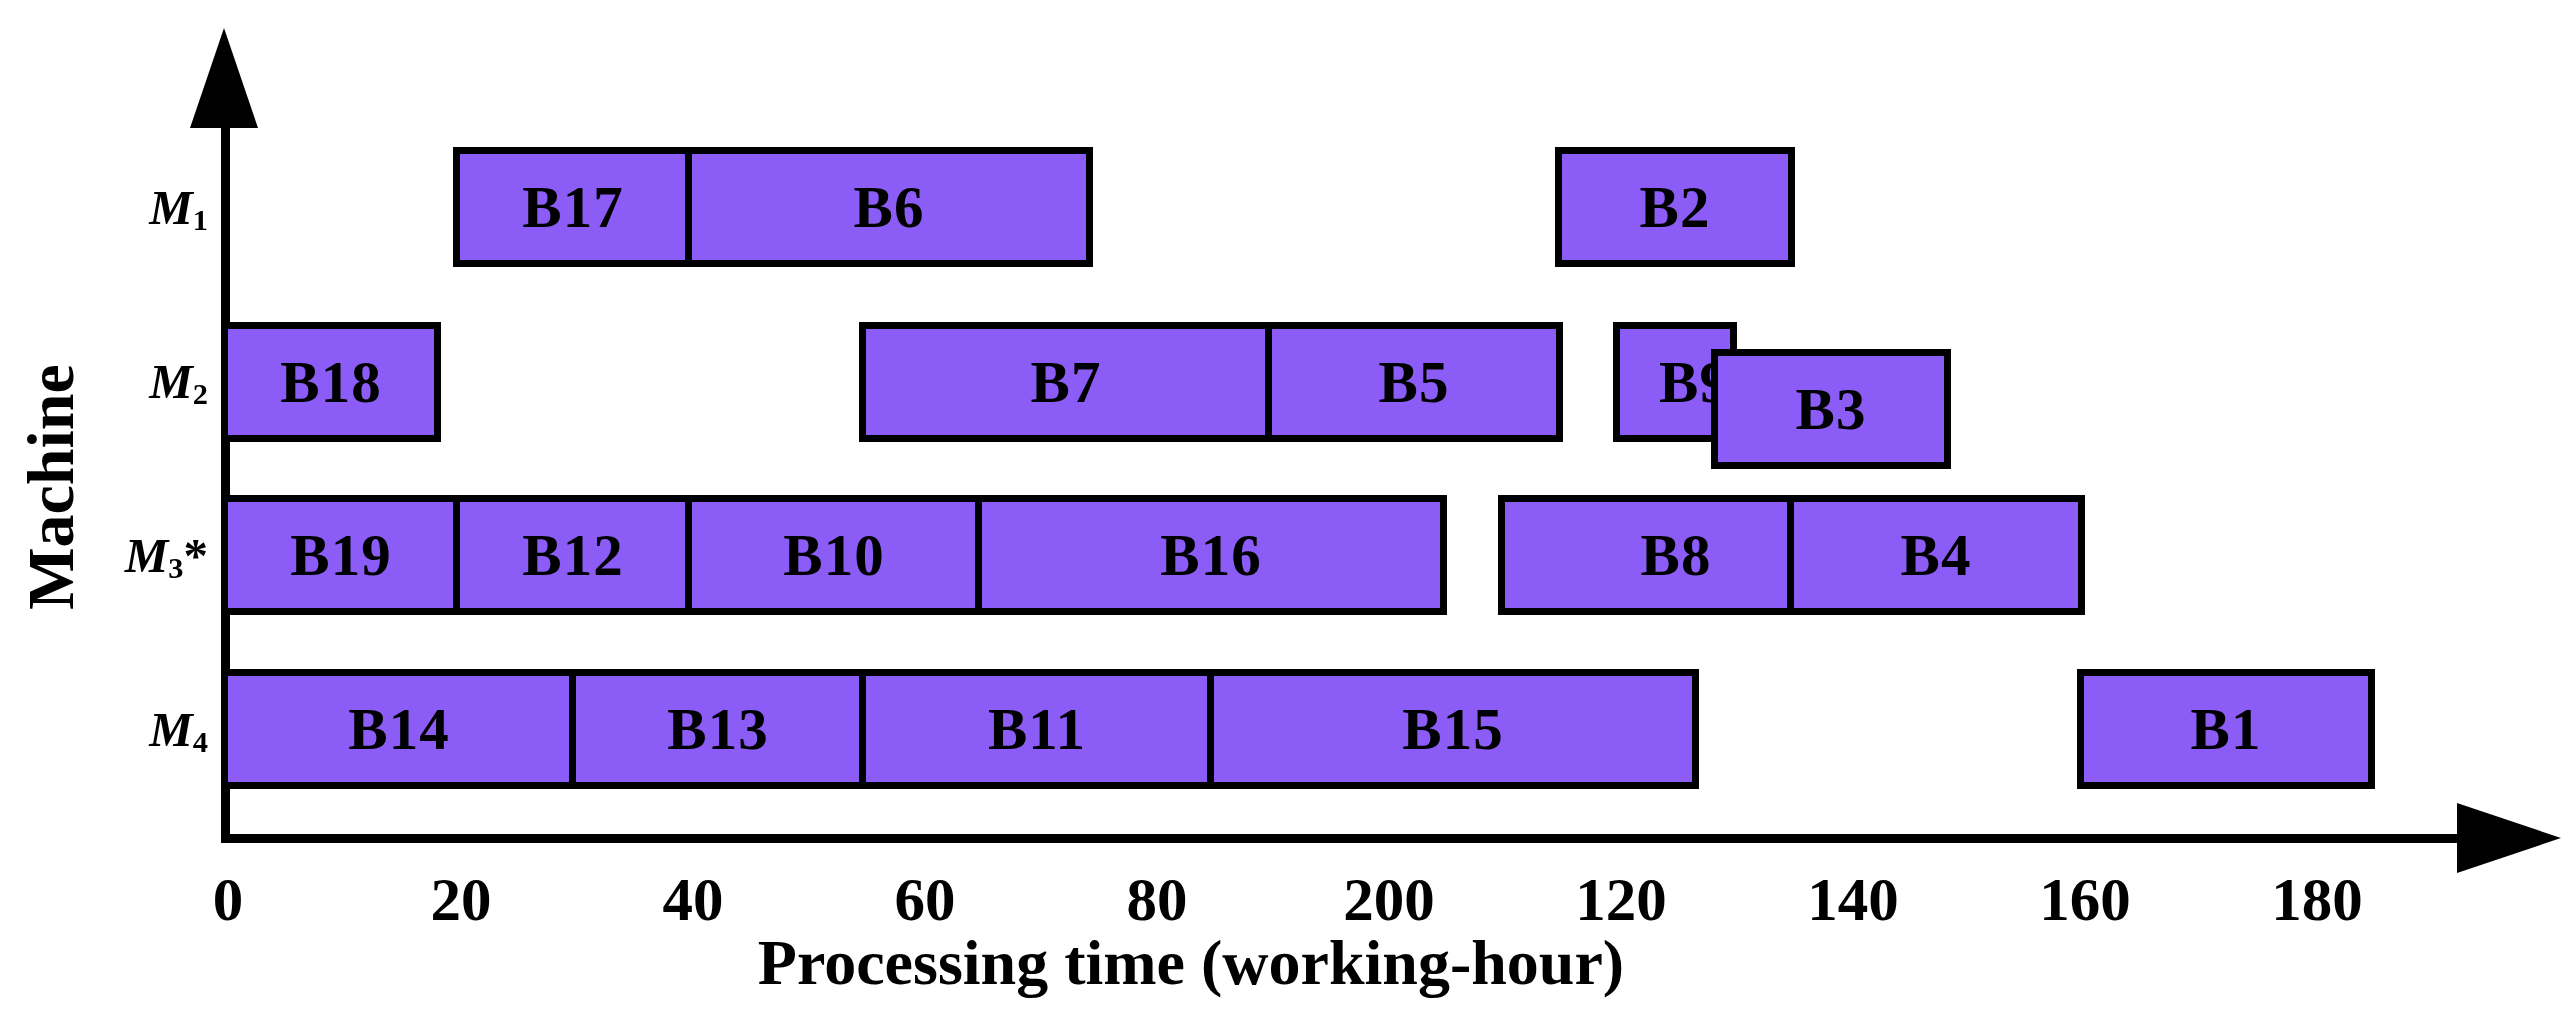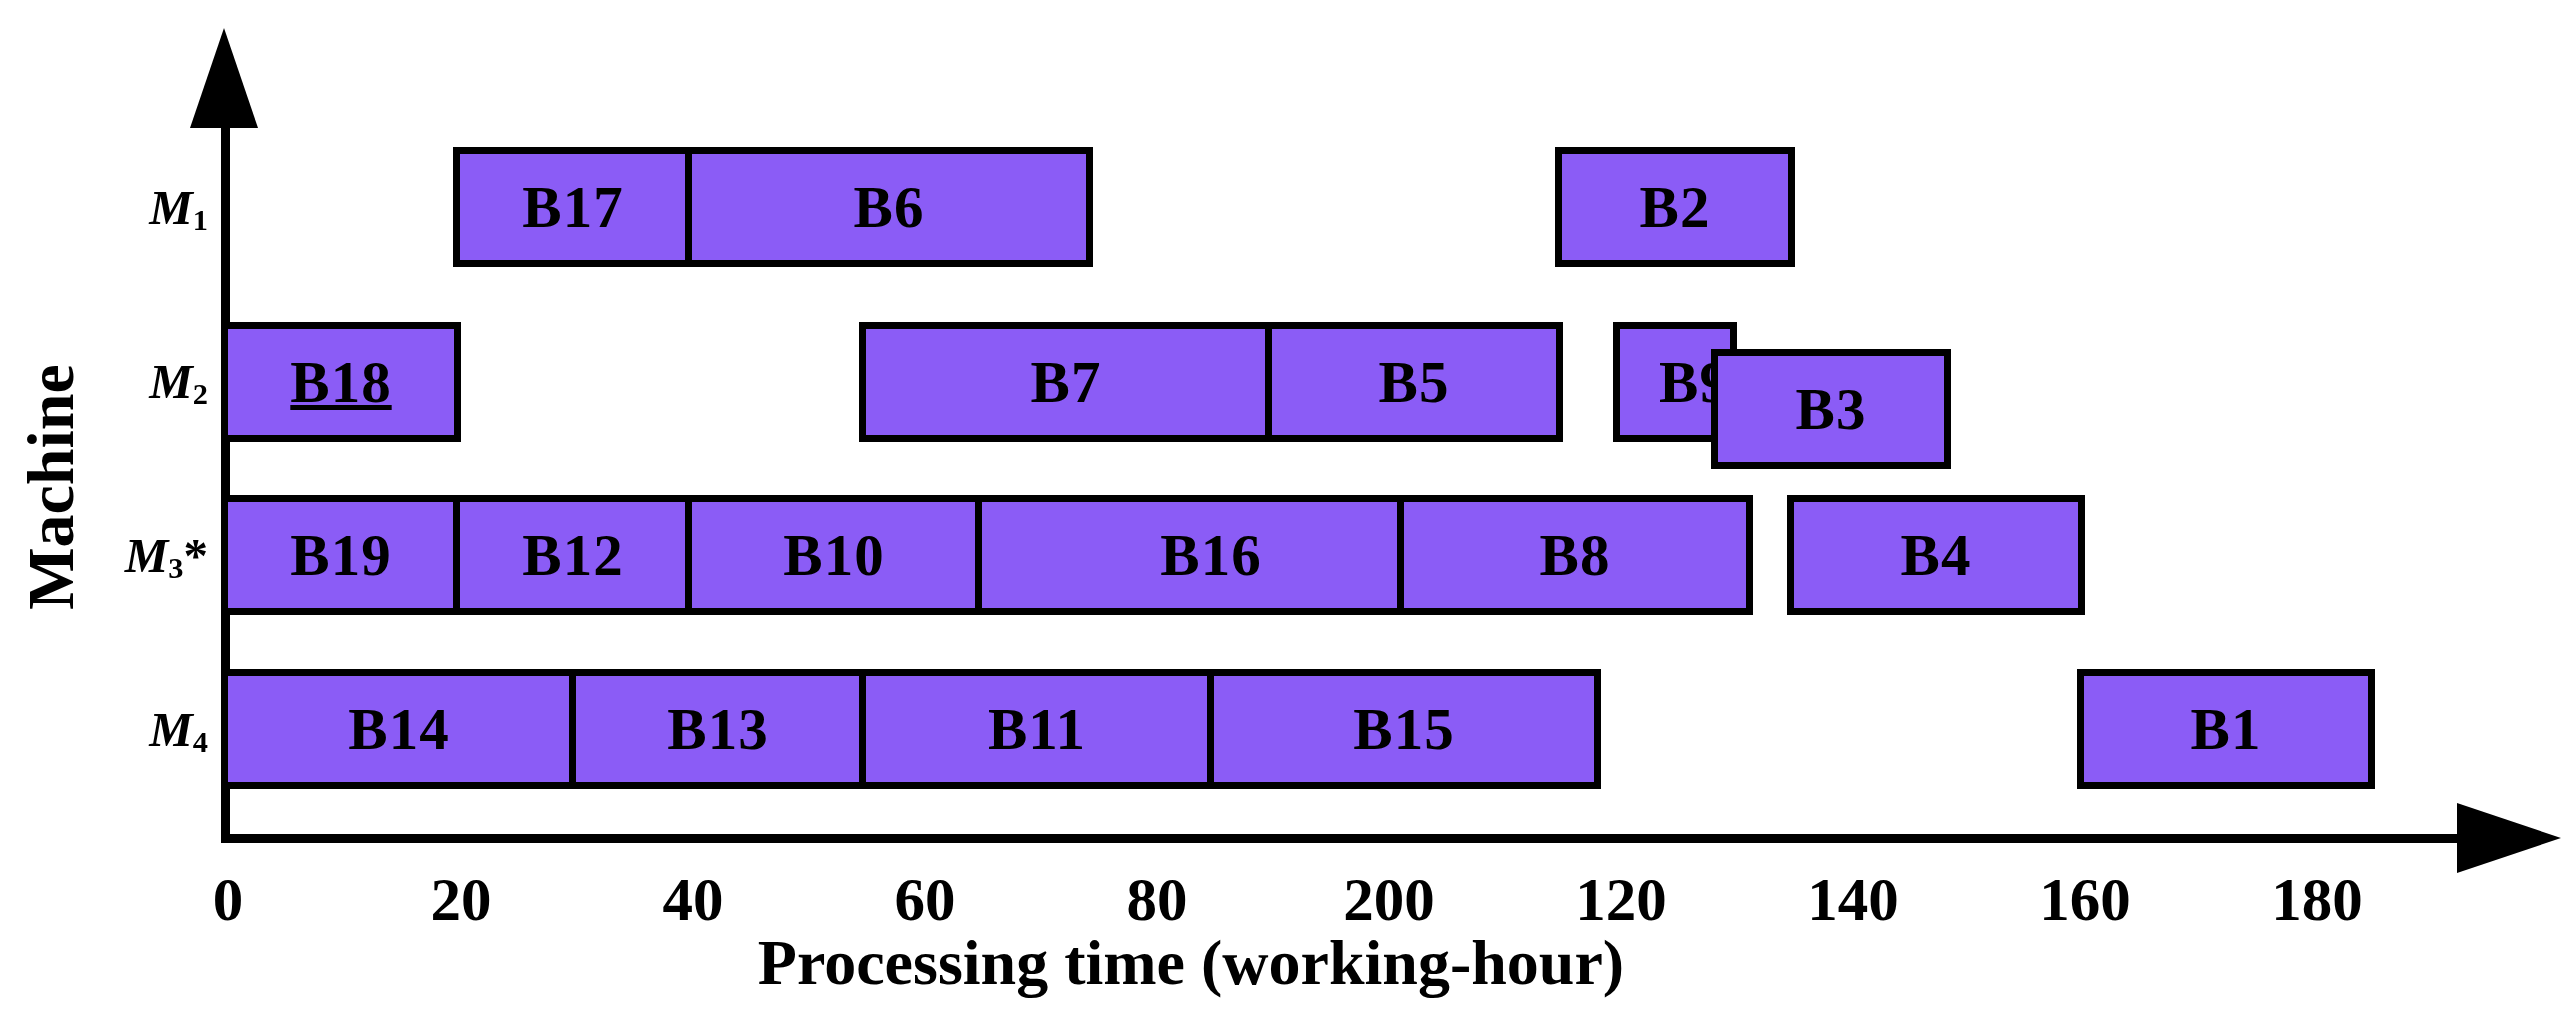--- a/index.html
+++ b/index.html
@@ -88,21 +88,21 @@
   <div id="bars">
       <div class="gantt-bar" style="left: 453px; top: 147px; width: 240px;">
         <span>B17</span>
       </div>
       <div class="gantt-bar" style="left: 685px; top: 147px; width: 408px;">
         <span>B6</span>
       </div>
       <div class="gantt-bar" style="left: 1555px; top: 147px; width: 240px;">
         <span>B2</span>
       </div>
-      <div class="gantt-bar" style="left: 221px; top: 322px; width: 240px; text-decoration: underline;">
+      <div class="gantt-bar" style="left: 221px; top: 322px; width: 220px;">
         <span>B18</span>
       </div>
       <div class="gantt-bar" style="left: 859px; top: 322px; width: 414px;">
         <span>B7</span>
       </div>
       <div class="gantt-bar" style="left: 1265px; top: 322px; width: 298px;">
         <span>B5</span>
       </div>
       <div class="gantt-bar" style="left: 1613px; top: 322px; width: 124px; padding-left: 39px;">
         <span>B9</span>
@@ -115,36 +115,36 @@
       </div>
       <div class="gantt-bar" style="left: 453px; top: 495px; width: 240px;">
         <span>B12</span>
       </div>
       <div class="gantt-bar" style="left: 685px; top: 495px; width: 298px;">
         <span>B10</span>
       </div>
       <div class="gantt-bar" style="left: 975px; top: 495px; width: 472px;">
         <span>B16</span>
       </div>
-      <div class="gantt-bar" style="left: 1397px; top: 495px; width: 356px;">
+      <div class="gantt-bar" style="left: 1498px; top: 495px; width: 356px;">
         <span>B8</span>
       </div>
       <div class="gantt-bar" style="left: 1787px; top: 495px; width: 298px;">
         <span>B4</span>
       </div>
       <div class="gantt-bar" style="left: 221px; top: 669px; width: 356px;">
         <span>B14</span>
       </div>
       <div class="gantt-bar" style="left: 569px; top: 669px; width: 298px;">
         <span>B13</span>
       </div>
       <div class="gantt-bar" style="left: 859px; top: 669px; width: 356px;">
         <span>B11</span>
       </div>
-      <div class="gantt-bar" style="left: 1207px; top: 669px; width: 394px;">
+      <div class="gantt-bar" style="left: 1207px; top: 669px; width: 492px;">
         <span>B15</span>
       </div>
       <div class="gantt-bar" style="left: 2077px; top: 669px; width: 298px;">
         <span>B1</span>
       </div>
     </div>
   <div id="ticks">
       <div class="tick-label" style="left: 228px; top: 865px;">0</div>
       <div class="tick-label" style="left: 461px; top: 865px;">20</div>
       <div class="tick-label" style="left: 693px; top: 865px;">40</div>

